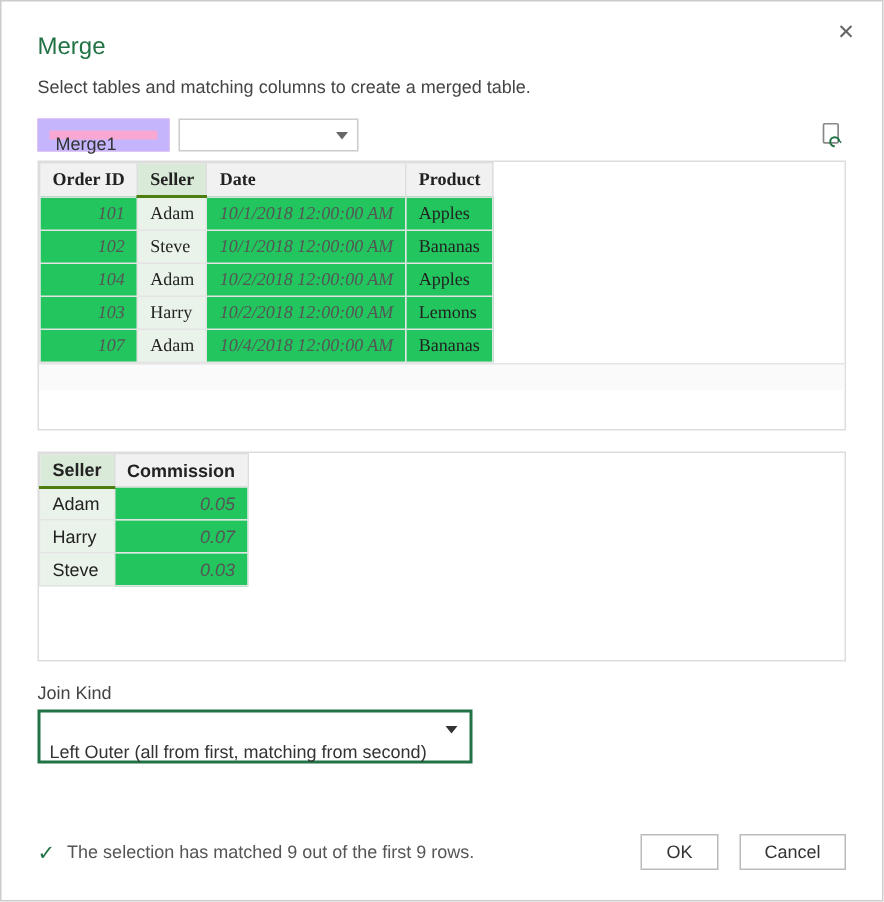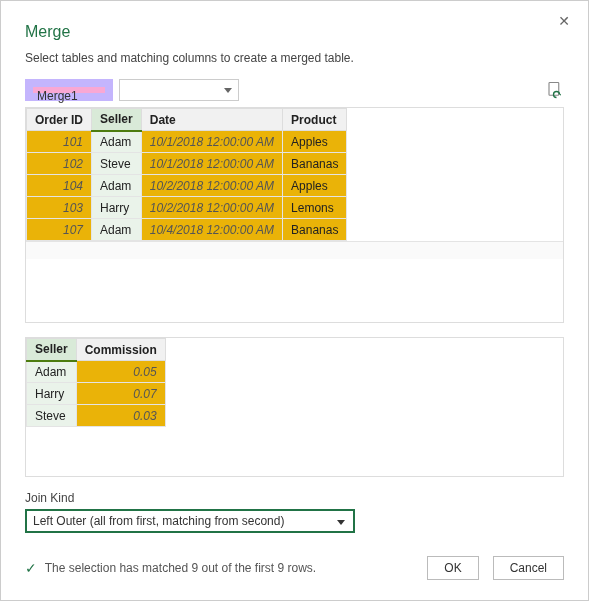--- a/index.html
+++ b/index.html
@@ -101,45 +101,45 @@
     height: 22px;
   }
   table.grid th.sel {
     background: #d9ead8;
     border-bottom: 2px solid #4d7c0f;
   }
   table.grid td {
     border: 1px solid #e4e4e4;
     padding: 3px 8px;
     height: 22px;
-    background: #eab308;
+    background: #22c55e;
     color: #222;
   }
   table.grid td.sel {
     background: #eaf3ea;
   }
   table.grid td.num { text-align: right; }
   table.grid td.italic { font-style: italic; color: #555; }
   .footer-strip {
     height: 18px;
     border-top: 1px solid #e4e4e4;
     background: #fafafa;
   }
-  .grid-wrap.h1 { height: 216px; }
+  .grid-wrap.h1 { height: 180px; font-family: Liberation Serif, serif; }
   .grid-wrap.h2 { height: 140px; }
   .label {
     font-size: 12px;
     color: #444;
     margin-bottom: 4px;
   }
   .join-select {
-    width: 330px;
+    width: 290px;
     height: 24px;
     border: 2px solid #217346;
-    padding: 0 6px;
+    padding: 16px 6px;
     line-height: 20px;
     font-size: 12px;
     position: relative;
     background: #fff;
   }
   .join-select::after {
     content: "";
     position: absolute;
     right: 8px;
     top: 9px;

